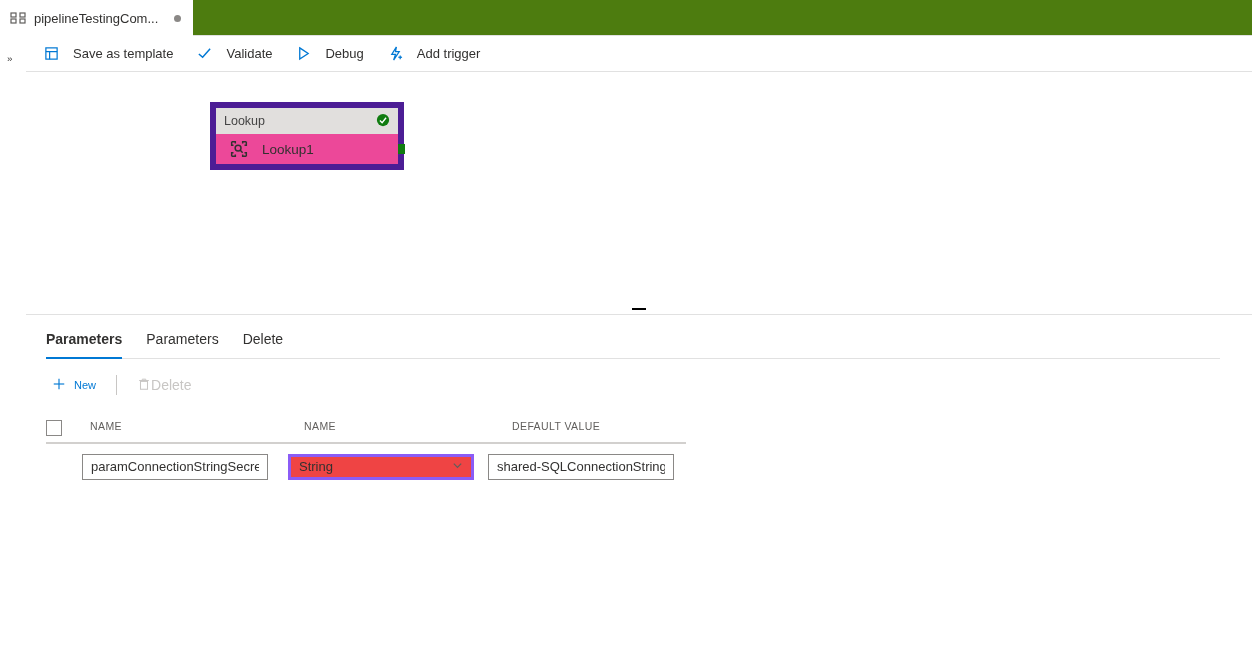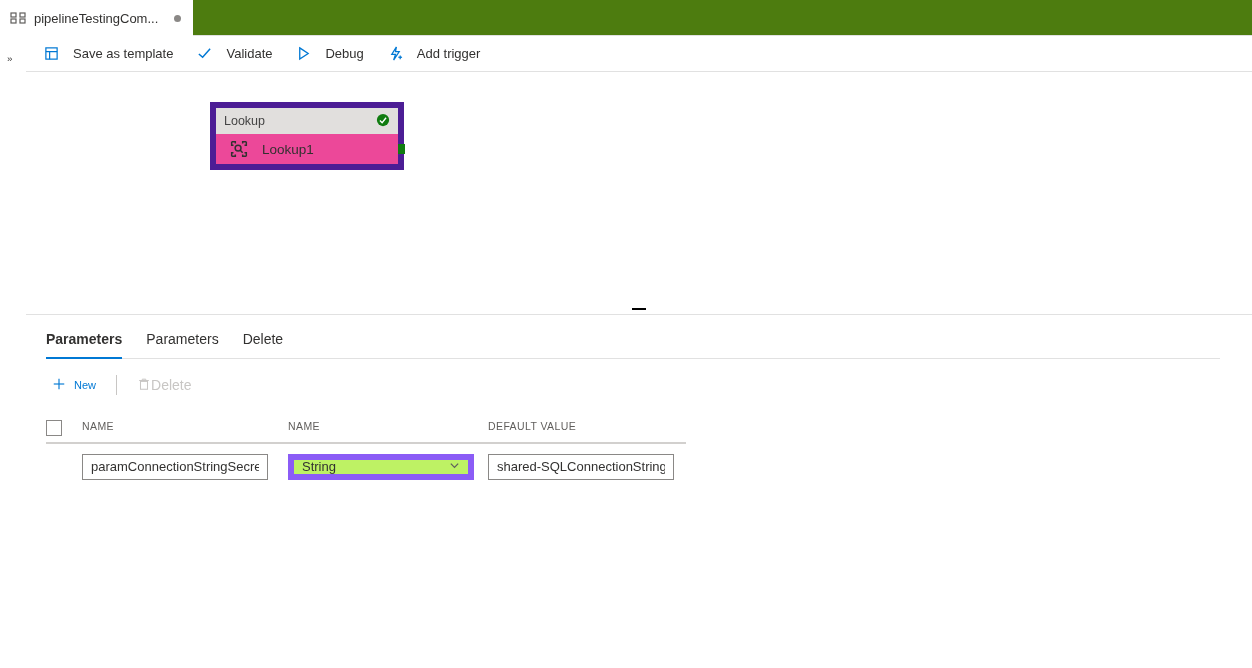--- a/index.html
+++ b/index.html
@@ -182,21 +182,21 @@
       font-size: 14px;
     }
 
     .param-table {
       margin-top: 16px;
       width: 640px;
     }
     .pt-head {
       display: grid;
       grid-template-columns: 36px 200px 200px 200px;
-      gap: 0;
+      gap: 8px;
       padding: 6px 0;
       border-bottom: 2px solid #d2d0ce;
       font-size: 10.5px;
       letter-spacing: 0.4px;
       color: #605e5c;
     }
     .pt-row {
       display: grid;
       grid-template-columns: 36px 200px 200px 200px;
       gap: 0;
@@ -208,21 +208,21 @@
     .pt-row > div:nth-child(3),
     .pt-row > div:nth-child(4) { padding-left: 6px; }
     .ck {
       width: 16px; height: 16px; border: 1px solid #8a8886; background:#fff; margin-top:0;
     }
     .tinput {
       width: 186px; height: 26px; border: 1px solid #8a8886; padding: 0 8px; font-size: 13px; font-family: inherit;
       color:#323130;
     }
     .tselect {
-      width: 186px; height: 26px; border: 6px solid #8b5cf6; background:#bef264; display:flex; align-items:center; justify-content:space-between; padding: 0 8px; font-size: 13px; cursor:pointer;
+      width: 186px; height: 26px; border: 3px solid #8b5cf6; background:#ef4444; display:flex; align-items:center; justify-content:space-between; padding: 0 8px; font-size: 13px; cursor:pointer;
     }
     .chev { color:#605e5c; }
   </style>
 </head>
 <body>
 
 <div class="tab-strip">
   <div class="tab active">
     <span class="icon">
       <svg viewBox="0 0 16 16" width="16" height="16" stroke="#605e5c" fill="none" stroke-width="1.2">

